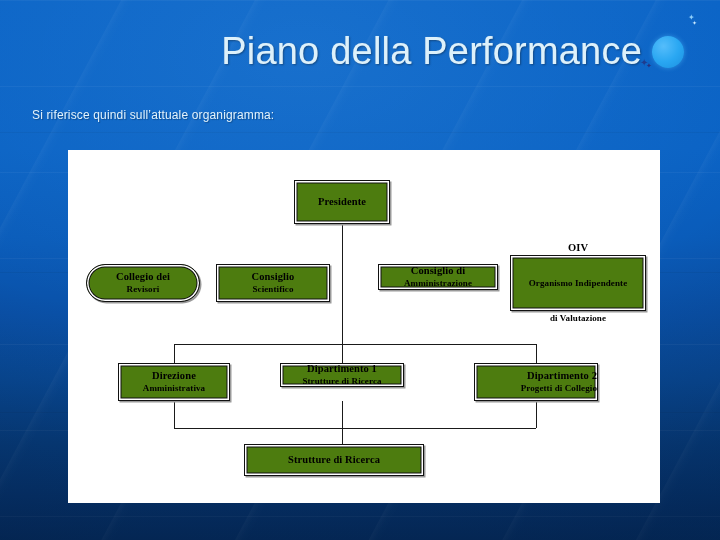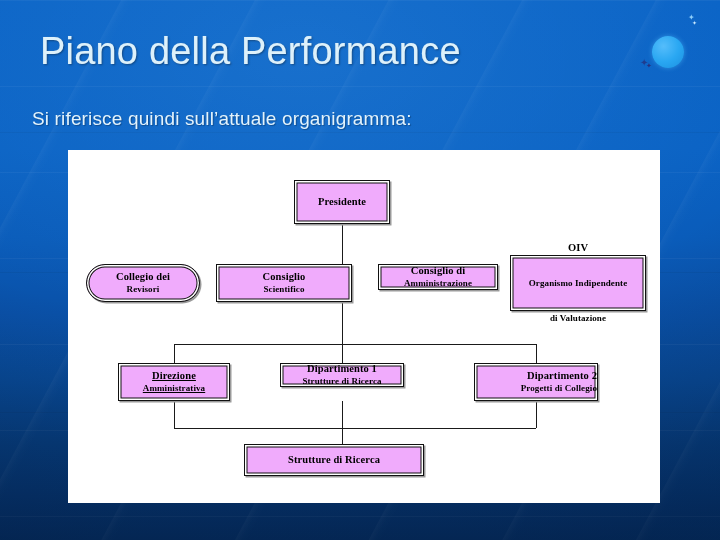--- a/index.html
+++ b/index.html
@@ -79,38 +79,38 @@
   .spark.s1 { left: 58px; top: 14px; font-size: 8px; color:#8fd0fb; }
   .spark.s2 { left: 62px; top: 20px; font-size: 6px; color:#cdebff; }
   .spark.s3 { left: 10px; top: 58px; font-size: 10px; color:#1e3d8f; }
   .spark.s4 { left: 16px; top: 62px; font-size: 7px; color:#2a2f7a; }
 
   
   .title {
     position: absolute;
     left: 0; right: 0;
     top: 30px;
-    text-align: left;
+    text-align: right;
     padding-right: 78px;
     color: #ddf1fb;
     font-size: 38px;
     font-weight: 400;
     letter-spacing: 0.2px;
     text-shadow: 1px 1px 2px rgba(0,0,0,0.35), 0 0 1px rgba(255,255,255,0.35);
     white-space: nowrap;
     padding-left: 40px;
   }
 
   
   .subtitle {
     position: absolute;
     left: 32px;
     top: 108px;
     color: #e3f3fc;
-    font-size: 19px;
+    font-size: 12px;
     letter-spacing: 0.15px;
     text-shadow: 1px 1px 1px rgba(0,0,0,0.28);
   }
 
   
   .panel {
     position: absolute;
     left: 68px;
     top: 150px;
     width: 592px;
@@ -125,21 +125,21 @@
     position: absolute;
     left: 0; top: 0;
     width: 592px;
     height: 353px;
   }
 
   
   .node {
     position: absolute;
     box-sizing: border-box;
-    background: #f0abfc;
+    background: #4d7c0f;
     border: 1px solid #111;
     box-shadow: 1.5px 1.5px 0 0 #9a9a9a, 0 0 0 1.5px #ffffff inset, 0 0 0 2.5px #111 inset;
     display: flex;
     flex-direction: column;
     align-items: center;
     justify-content: center;
     font-family: "Liberation Serif", serif;
     color: #000;
     text-align: center;
     line-height: 1.22;
@@ -202,37 +202,37 @@
 
       <div class="node" style="left:226px; top:30px; width:96px; height:44px;">
         <span class="l1">Presidente</span>
       </div>
 
       <div class="node" style="left:18px; top:114px; width:114px; height:38px;border-radius:19px;">
         <span class="l1">Collegio dei</span>
         <span class="l2">Revisori</span>
       </div>
 
-      <div class="node" style="left:148px; top:114px; width:136px; height:38px;">
+      <div class="node" style="left:148px; top:114px; width:114px; height:38px;">
         <span class="l1">Consiglio</span>
         <span class="l2">Scientifico</span>
       </div>
 
       <div class="node" style="left:310px; top:114px; width:120px; height:26px;">
         <span class="l1">Consiglio di</span>
         <span class="l2">Amministrazione</span>
       </div>
 
       <div class="node" style="left:442px; top:105px; width:136px; height:56px;gap:24px;">
         <span class="l1">OIV</span>
         <span class="l2">Organismo Indipendente</span>
         <span class="l2">di Valutazione</span>
       </div>
 
-      <div class="node" style="left:50px; top:213px; width:112px; height:38px;text-decoration:underline;">
+      <div class="node" style="left:50px; top:213px; width:112px; height:38px;">
         <span class="l1">Direzione</span>
         <span class="l2">Amministrativa</span>
       </div>
 
       <div class="node" style="left:212px; top:213px; width:124px; height:24px;">
         <span class="l1">Dipartimento 1</span>
         <span class="l2">Strutture di Ricerca</span>
       </div>
 
       <div class="node" style="left:406px; top:213px; width:124px; height:38px;align-items:flex-end;">

